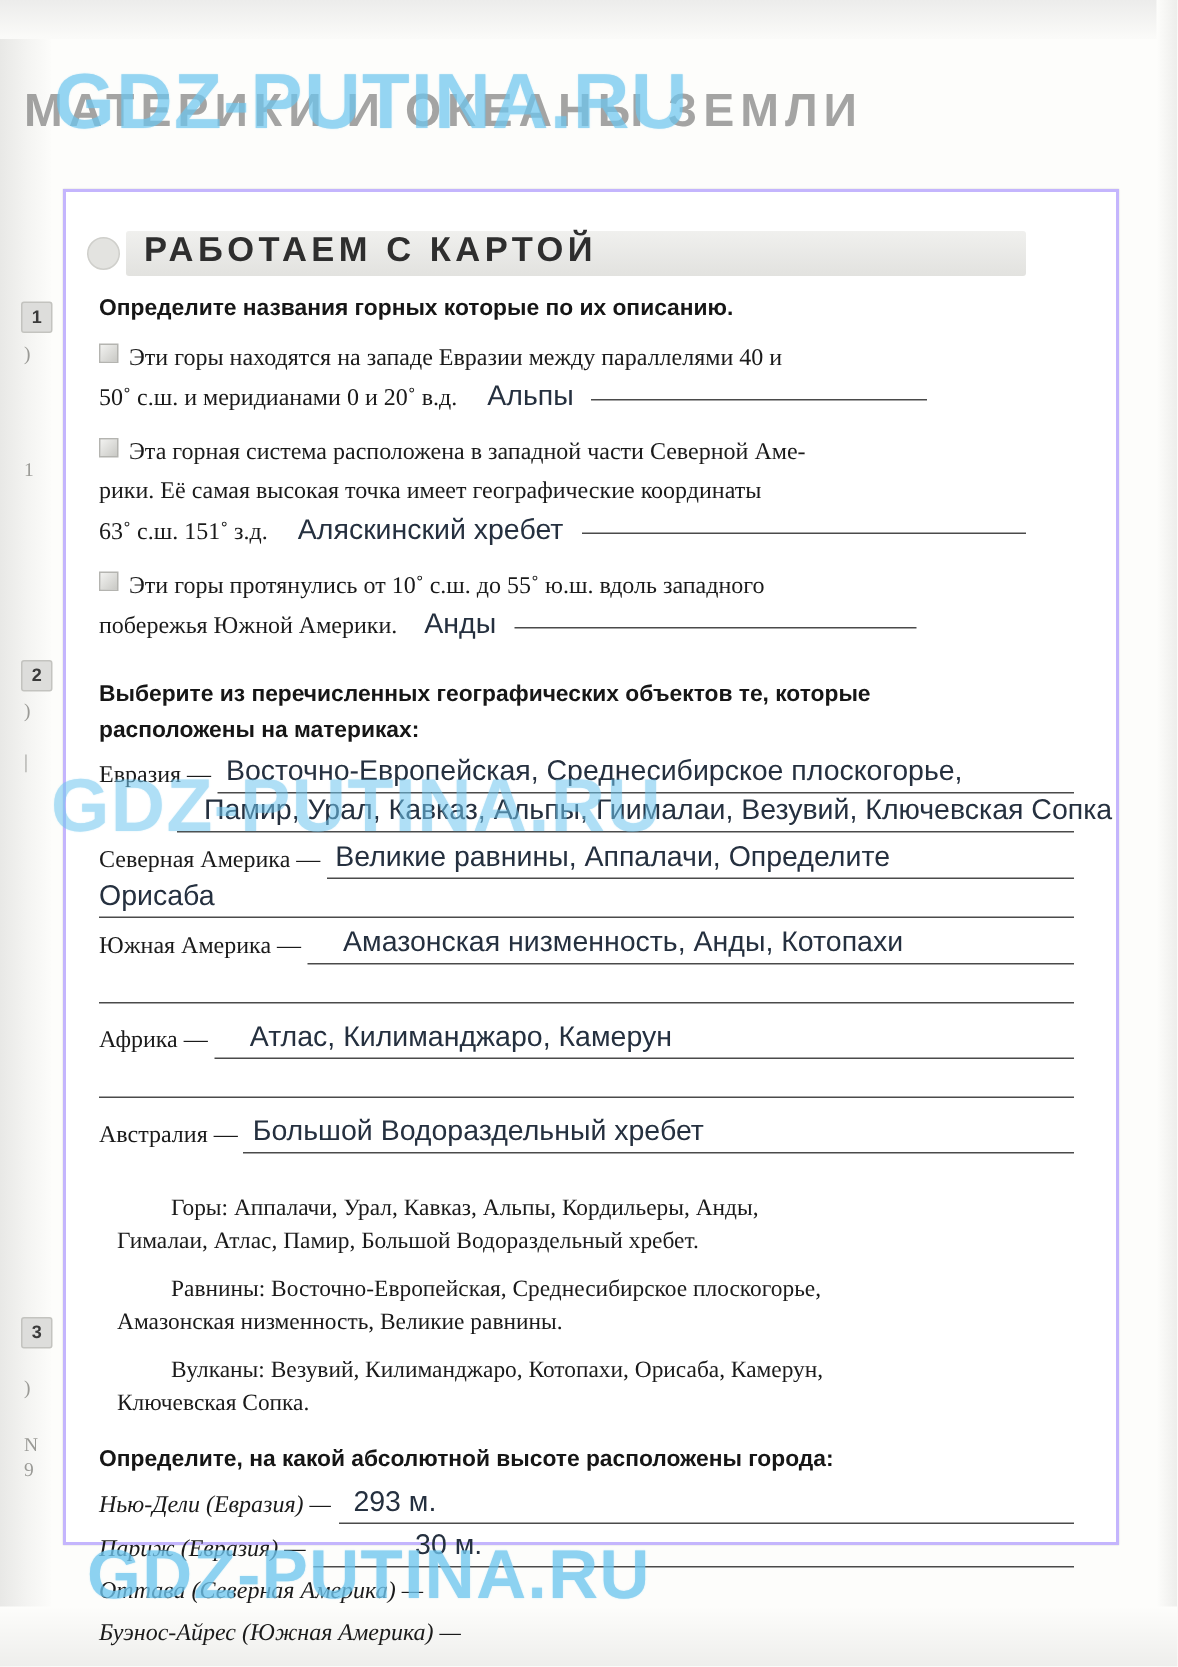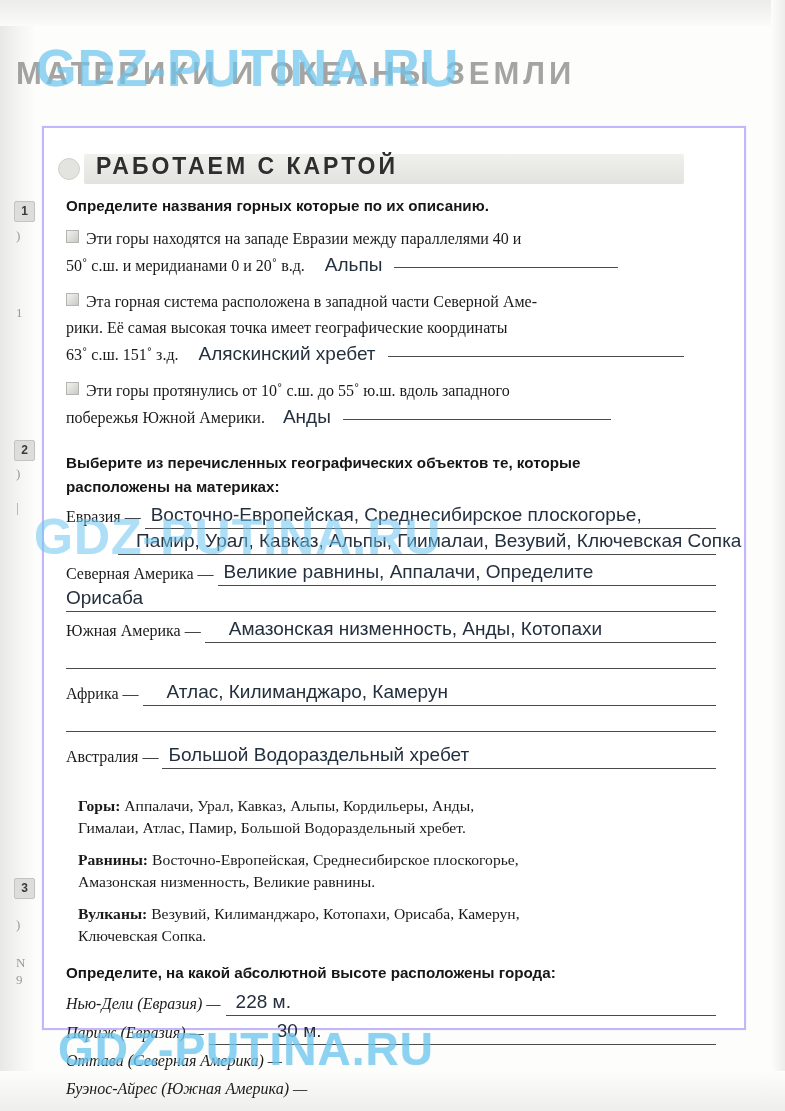--- a/index.html
+++ b/index.html
@@ -204,21 +204,21 @@
     left: 0; bottom: 2px;
   }
 
   
   .keypara {
     font-size: 15.6px;
     line-height: 22px;
     margin: 0 0 10px 12px;
     text-align: left;
   }
-  .keypara b { font-weight: bold; }
+  .keypara b { font-weight: normal; margin-left: 36px; }
 
   
   .city-row {
     display: flex;
     align-items: flex-end;
     margin-bottom: 4px;
   }
   .city-label {
     font-size: 16px;
     white-space: nowrap;
@@ -414,21 +414,21 @@
         </div>
       </div>
     </div>
 
     <div style="margin-top:16px;">
       <div class="prompt" style="margin-bottom:8px;">Определите, на какой абсолютной высоте расположены города:</div>
 
       <div class="city-row">
         <div class="city-label">Нью-Дели (Евразия) —</div>
         <div class="city-line">
-          <span class="ans" style="left:10px;">228 м.</span>
+          <span class="ans" style="left:10px;">293 м.</span>
         </div>
       </div>
 
       <div class="city-row">
         <div class="city-label">Париж (Евразия) —</div>
         <div class="city-line">
           <span class="ans" style="left:68px;">30 м.</span>
         </div>
       </div>
 

